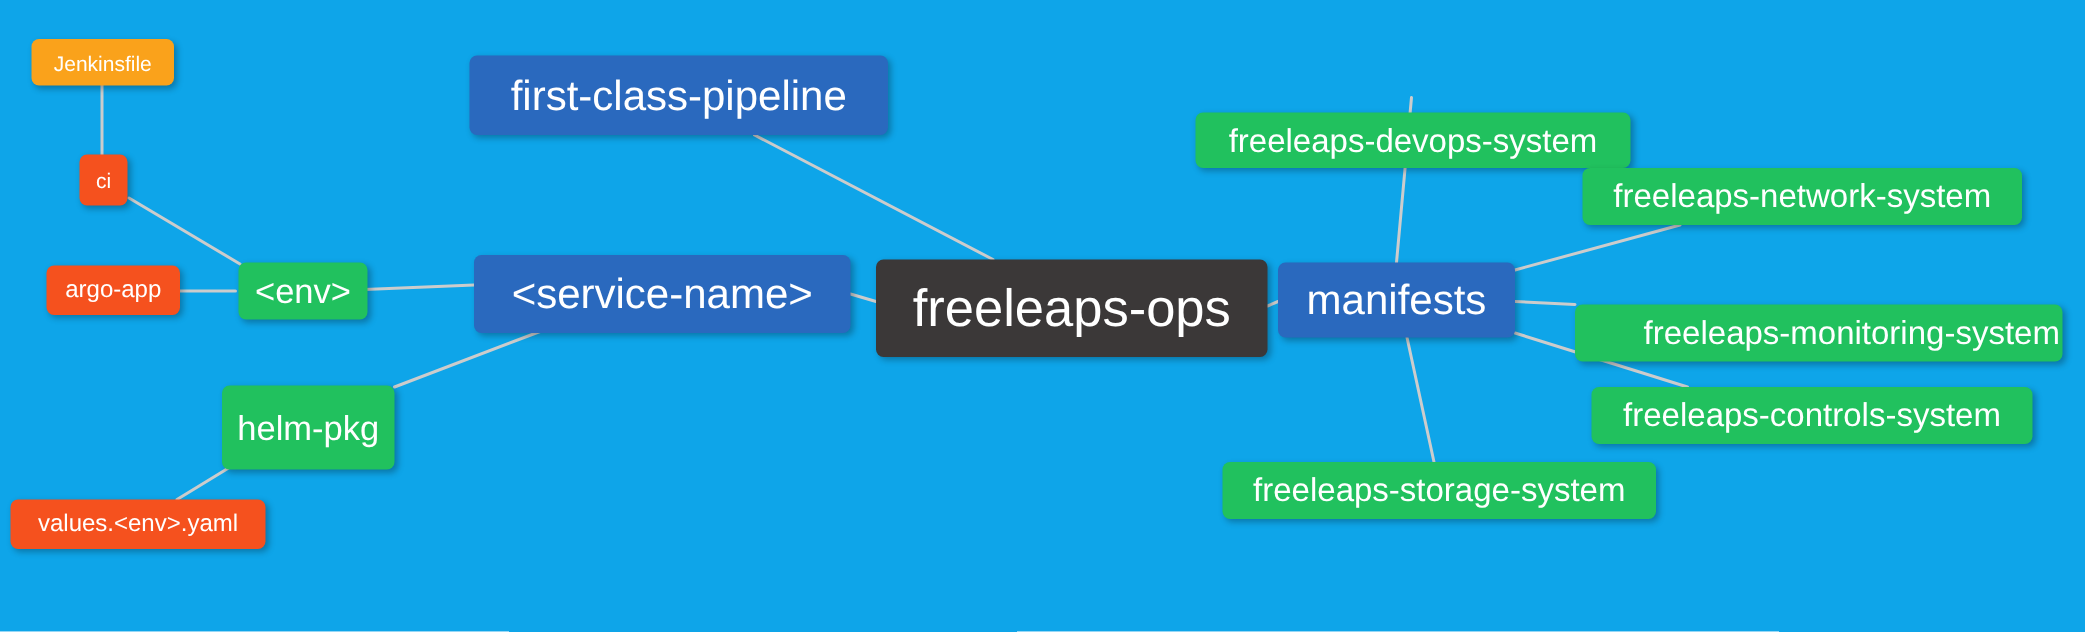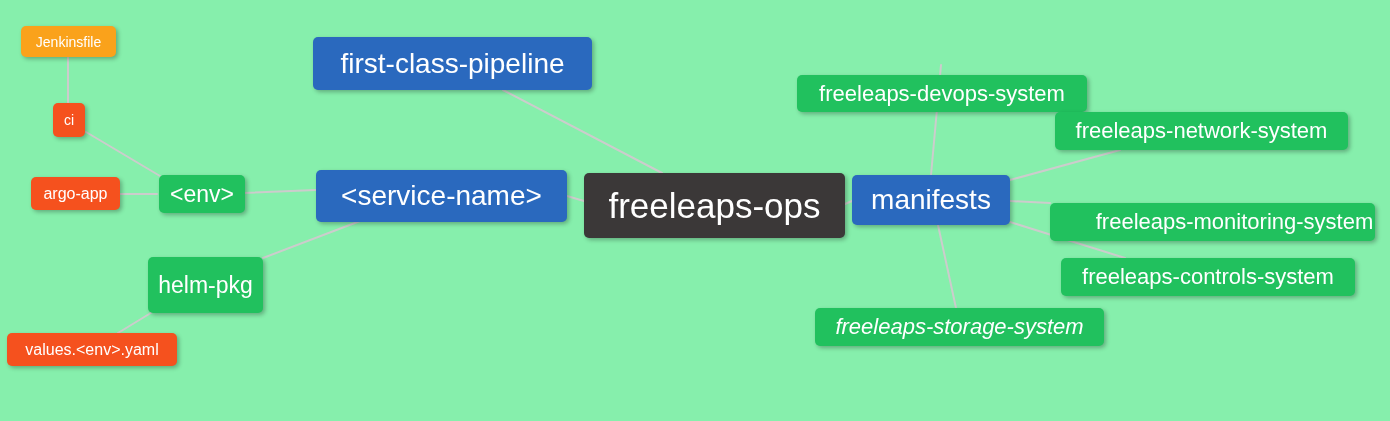--- a/index.html
+++ b/index.html
@@ -6,21 +6,21 @@
     margin: 0;
     padding: 0;
     background: #ffffff;
     font-family: "Liberation Sans", sans-serif;
   }
   .canvas {
     position: relative;
     width: 1390px;
     height: 421px;
     overflow: hidden;
-    background: #86efac;
+    background: #0ea5e9;
   }
   .edge-layer {
     position: absolute;
     left: 0;
     top: 0;
     width: 1390px;
     height: 421px;
   }
   .edge-layer line {
     stroke: #cccccc;
@@ -75,14 +75,14 @@
     <div class="node green" style="left: 148px; top: 257px; width: 115px; height: 56px; font-size: 23px;">helm-pkg</div>
     <div class="node red" style="left: 7px; top: 333px; width: 170px; height: 33px; font-size: 16px;">values.&lt;env&gt;.yaml</div>
     <div class="node blue" style="left: 313px; top: 37px; width: 279px; height: 53px; font-size: 28px;">first-class-pipeline</div>
     <div class="node blue" style="left: 316px; top: 170px; width: 251px; height: 52px; font-size: 28px;">&lt;service-name&gt;</div>
     <div class="node dark" style="left: 584px; top: 173px; width: 261px; height: 65px; font-size: 35px;">freeleaps-ops</div>
     <div class="node blue" style="left: 852px; top: 175px; width: 158px; height: 50px; font-size: 28px;">manifests</div>
     <div class="node green" style="left: 797px; top: 28px; width: 290px; height: 37px; font-size: 22px; margin-top: 47px;">freeleaps-devops-system</div>
     <div class="node green" style="left: 1055px; top: 112px; width: 293px; height: 38px; font-size: 22px;">freeleaps-network-system</div>
     <div class="node green" style="left: 1050px; top: 203px; width: 325px; height: 38px; font-size: 22px; padding-left: 44px;">freeleaps-monitoring-system</div>
     <div class="node green" style="left: 1061px; top: 258px; width: 294px; height: 38px; font-size: 22px;">freeleaps-controls-system</div>
-    <div class="node green" style="left: 815px; top: 308px; width: 289px; height: 38px; font-size: 22px; font-style: italic;">freeleaps-storage-system</div>
+    <div class="node green" style="left: 815px; top: 308px; width: 289px; height: 38px; font-size: 22px;">freeleaps-storage-system</div>
   </div>
 
 </body></html>

